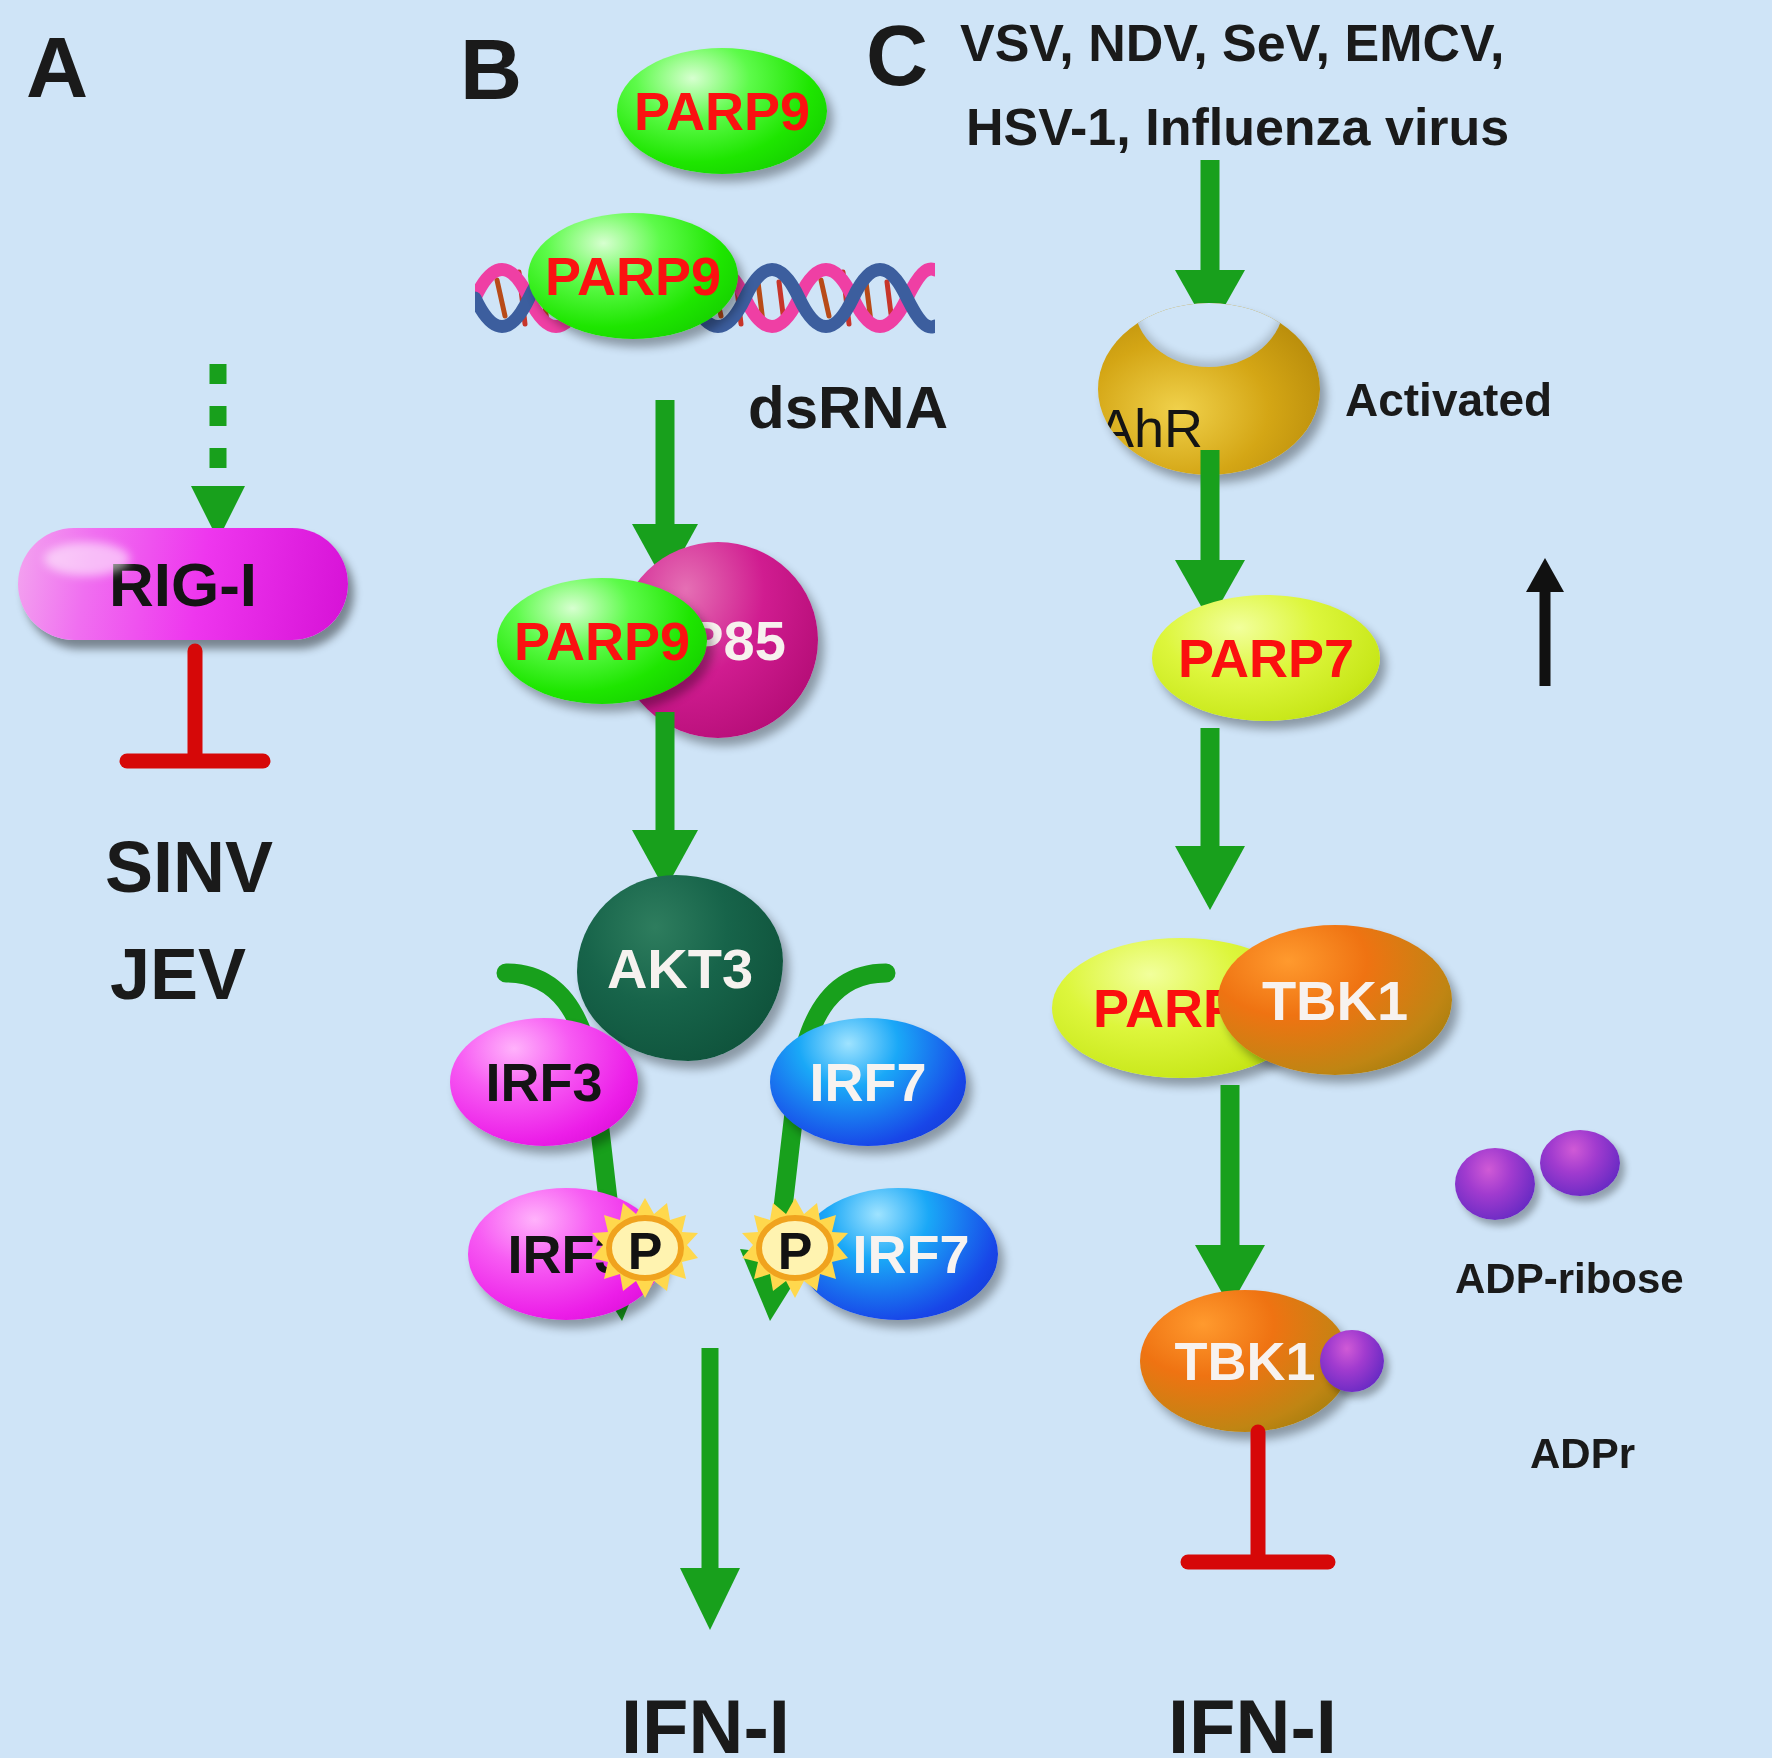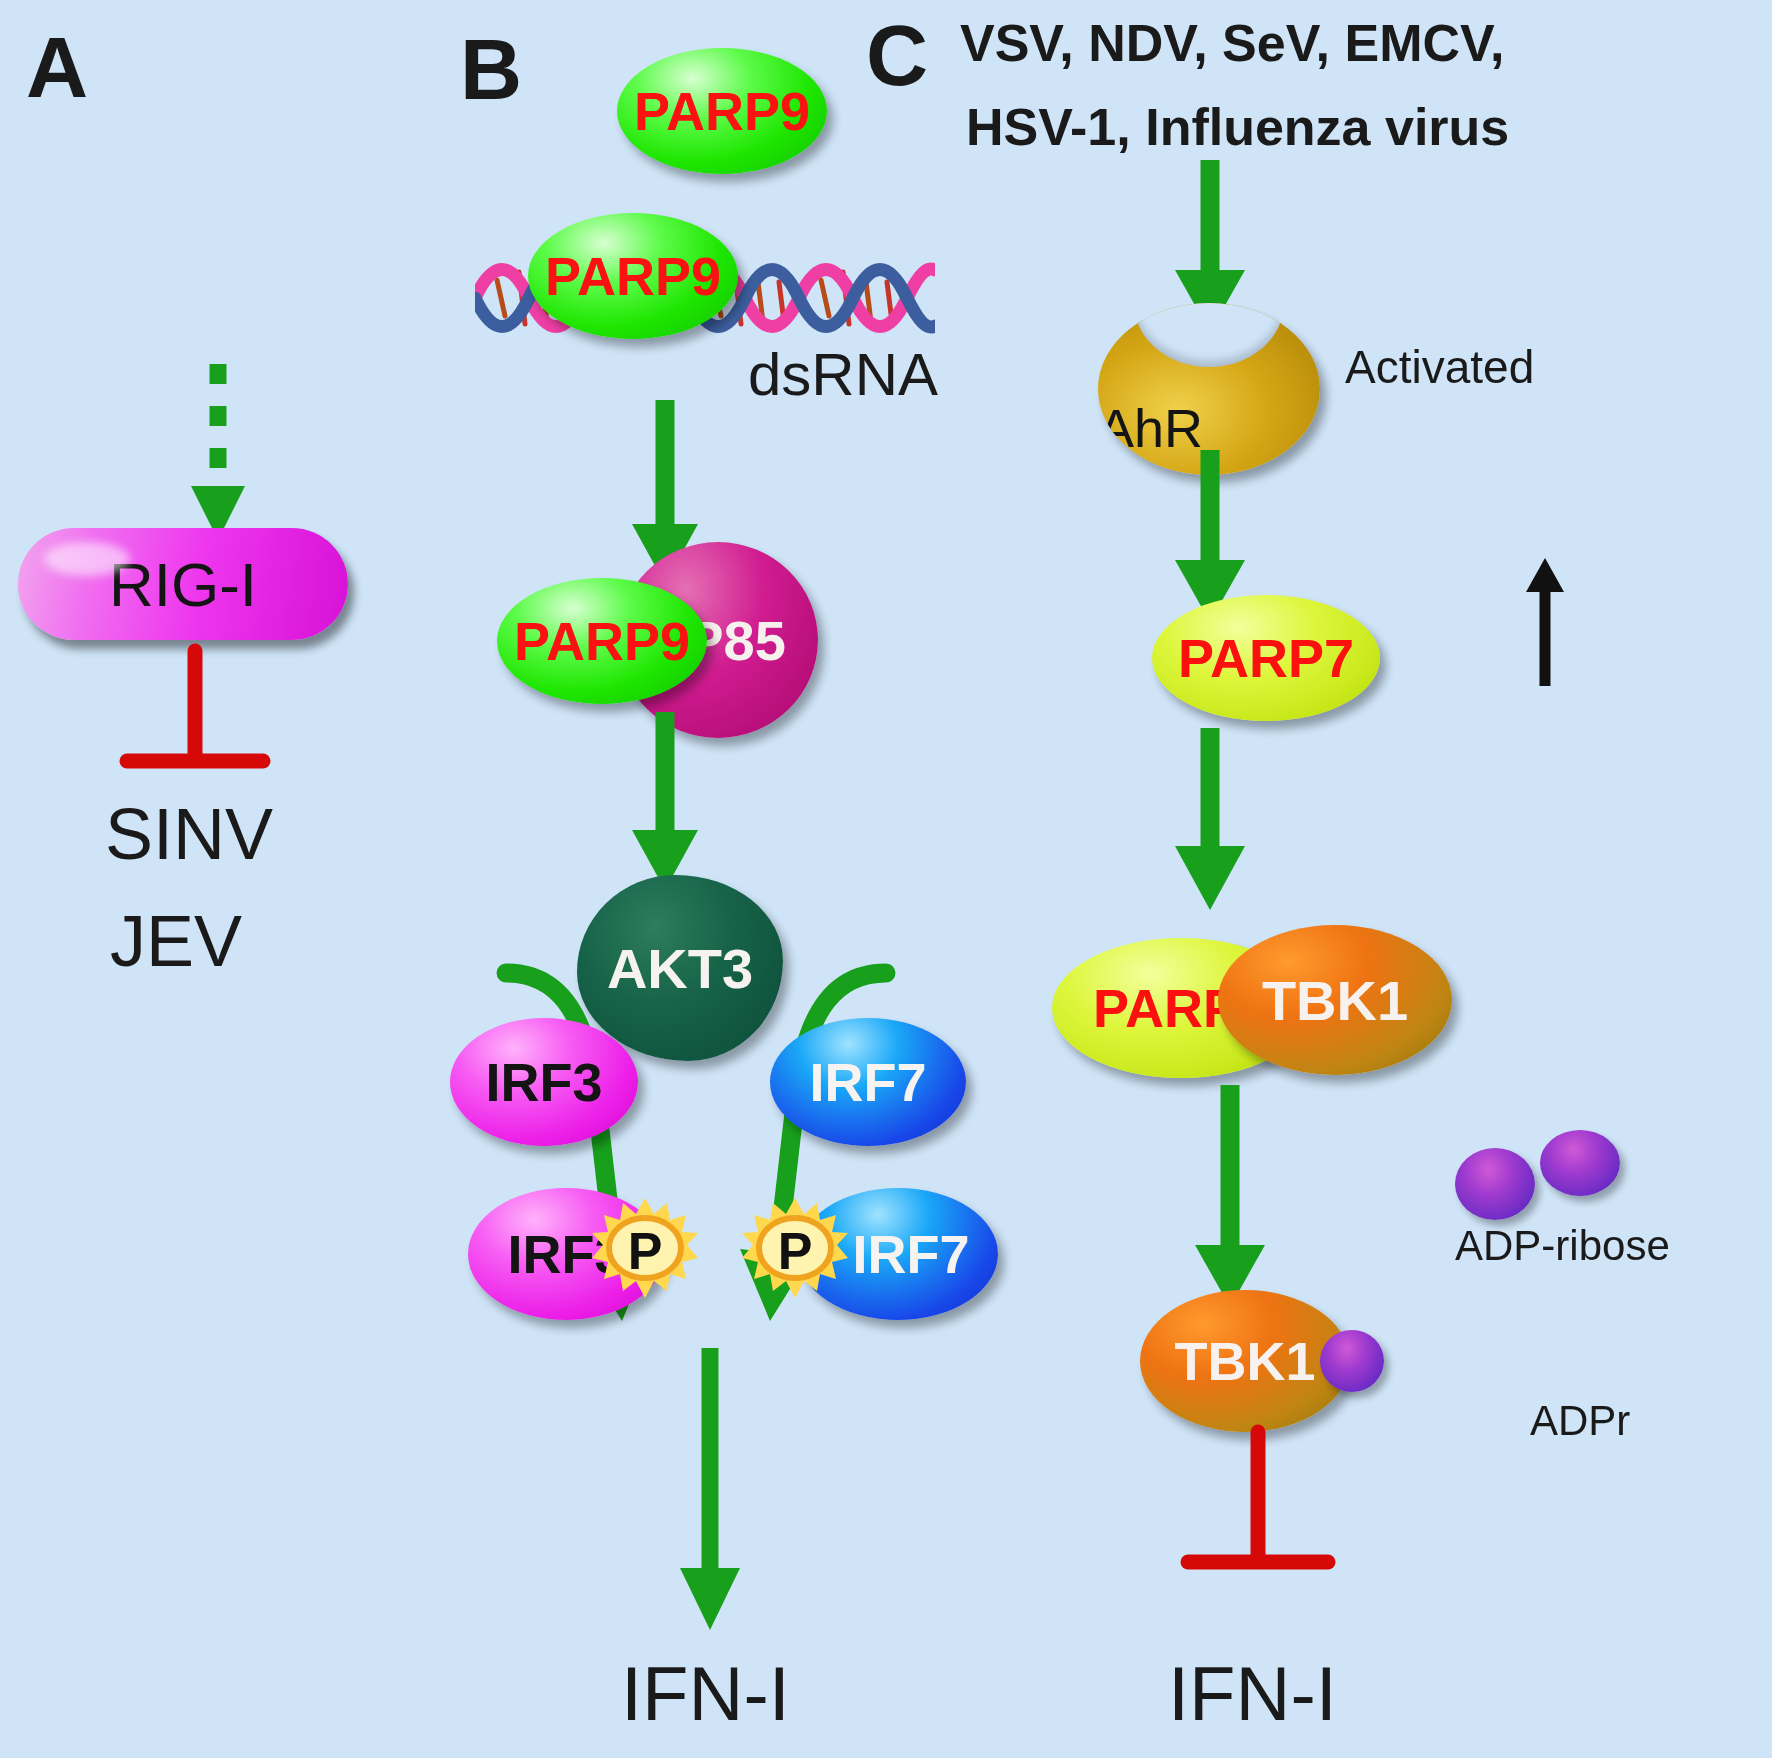--- a/index.html
+++ b/index.html
@@ -14,22 +14,22 @@
   .abs{position:absolute;}
 
   
   .panel-letter{
     font-size:86px;font-weight:bold;color:#1a1a1a;
     line-height:1;letter-spacing:-1px;
   }
 
   
   .btxt{
-    font-size:58px;font-weight:normal;color:#1a1a1a;
-    line-height:1.1;white-space:nowrap;
+    font-size:58px;font-weight:bold;color:#1a1a1a;
+    line-height:1.1;white-space:nowrap;margin-top:33px;
   }
   .btxt.sm{font-size:46px;}
   .btxt.xs{font-size:42px;}
   .header-txt{
     font-size:52px;font-weight:bold;color:#1a1a1a;
     line-height:1.35;text-align:center;white-space:nowrap;
   }
 
   
   .node{
@@ -48,21 +48,21 @@
     background:radial-gradient(ellipse at 33% 27%, #ffe49a 0%, #fdc733 38%, #f5a81c 72%, #e08d08 100%);
     color:#f21313;font-size:60px;
     text-shadow:0 0 1px #f21313;
   }
 
   
   .rigi{
     width:330px;height:112px;border-radius:60px;
     background:linear-gradient(100deg,#f3a5ef 0%, #f06ff0 22%, #ee36ee 55%, #d611d6 100%);
     display:flex;align-items:center;justify-content:center;
-    color:#141414;font-size:62px;font-weight:normal;
+    color:#141414;font-size:62px;font-weight:bold;
     box-shadow:6px 9px 9px rgba(0,0,0,.42);
   }
   .rigi::after{
     content:"";position:absolute;left:26px;top:14px;
     width:86px;height:34px;border-radius:50%;
     background:rgba(255,255,255,.55);filter:blur(5px);
   }
 
   
   .parp9{

